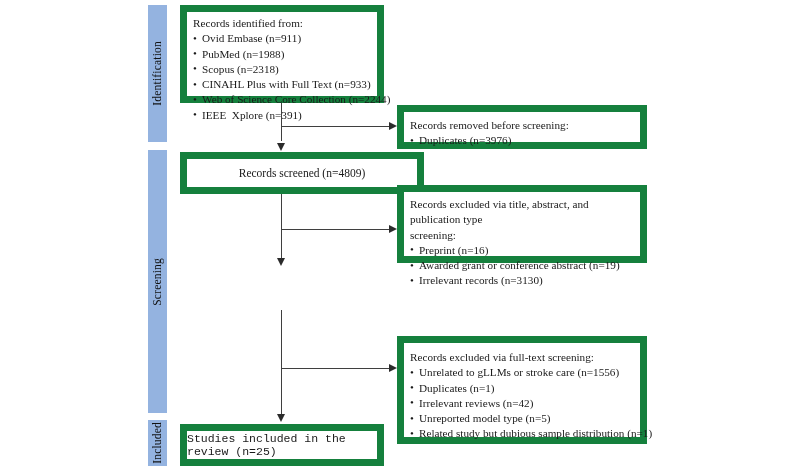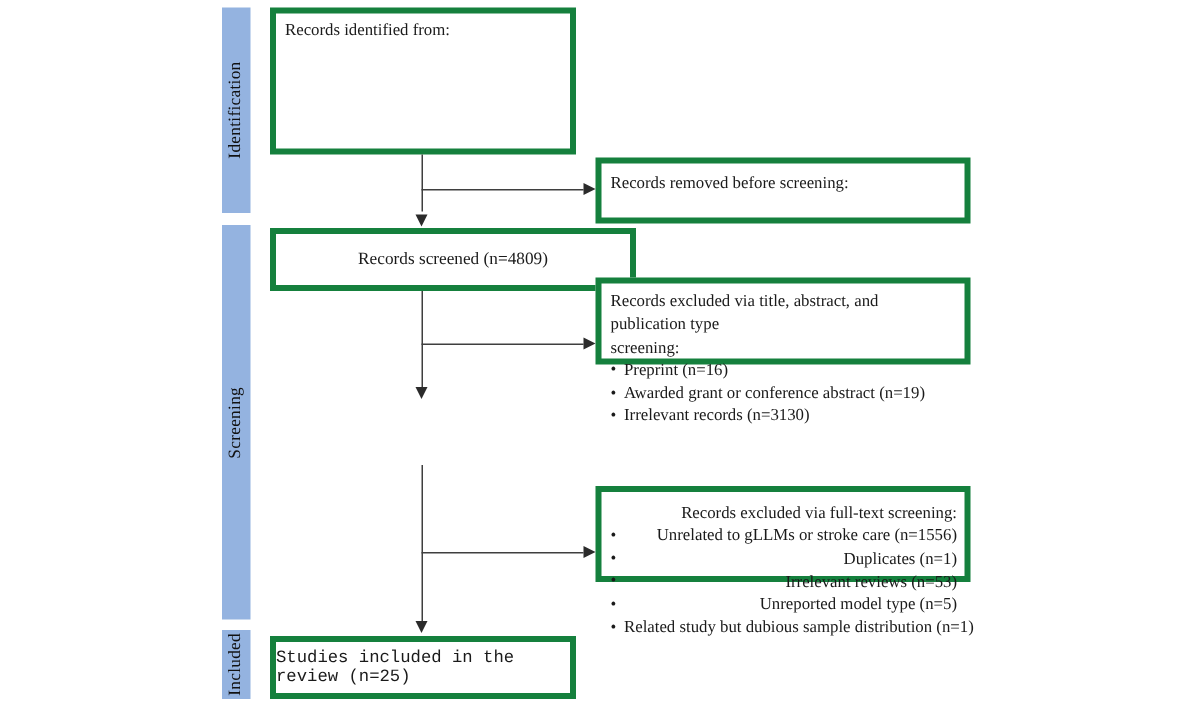--- a/index.html
+++ b/index.html
@@ -33,21 +33,21 @@
     font-size: 11.5px;
     color: #111111;
     letter-spacing: 0.2px;
     white-space: nowrap;
     line-height: 1;
   }
 
   
   .flow-box {
     position: absolute;
-    border: 4px solid #15803d;
+    border: 7px solid #15803d;
     background: #ffffff;
     box-sizing: border-box;
   }
   .box-inner {
     position: absolute;
     left: 6px;
     right: 5px;
     top: 4px;
     font-size: 11.2px;
     line-height: 1.365;
@@ -121,53 +121,64 @@
     <span class="stage-band-label">Screening</span>
   </div>
 
   <div class="stage-band" style="left:148px; top:420px; width:19px; height:46px;">
     <span class="stage-band-label">Included</span>
   </div>
 
   <div class="flow-box" style="left:180px; top:5px; width:204px; height:98px;">
     <div class="box-inner">
       <span class="box-title">Records identified from:</span>
+      <ul class="box-list">
+        <li>Ovid Embase (n=911)</li>
+        <li>PubMed (n=1988)</li>
+        <li>Scopus (n=2318)</li>
+        <li>CINAHL Plus with Full Text (n=933)</li>
+        <li>Web of Science Core Collection (n=2244)</li>
+        <li>IEEE  Xplore (n=391)</li>
+      </ul>
     </div>
   </div>
 
   <div class="flow-box" style="left:397px; top:105px; width:250px; height:44px;">
     <div class="box-inner" style="top:6px;">
       <span class="box-title">Records removed before screening:</span>
+      <ul class="box-list">
+        <li>Duplicates (n=3976)</li>
+      </ul>
     </div>
   </div>
 
   <div class="flow-box" style="left:180px; top:152px; width:244px; height:42px;">
     <div class="box-center">Records screened (n=4809)</div>
   </div>
 
-  <div class="flow-box" style="left:397px; top:185px; width:250px; height:58px;">
+  <div class="flow-box" style="left:397px; top:185px; width:250px; height:78px;">
     <div class="box-inner" style="top:5px;">
       <span class="box-title">Records excluded via title, abstract, and publication type
 screening:</span>
       <ul class="box-list">
         <li>Preprint (n=16)</li>
         <li>Awarded grant or conference abstract (n=19)</li>
         <li>Irrelevant records (n=3130)</li>
       </ul>
     </div>
   </div>
 
 
-  <div class="flow-box" style="left:397px; top:324px; width:250px; height:64px;text-align:right;">
+  <div class="flow-box" style="left:397px; top:336px; width:250px; height:108px;">
     <div class="box-inner" style="top:7px;">
       <span class="box-title">Records excluded via full-text screening:</span>
       <ul class="box-list">
         <li>Unrelated to gLLMs or stroke care (n=1556)</li>
         <li>Duplicates (n=1)</li>
-        <li>Irrelevant reviews (n=53)</li>
+        <li>Irrelevant reviews (n=42)</li>
         <li>Unreported model type (n=5)</li>
         <li>Related study but dubious sample distribution (n=1)</li>
       </ul>
     </div>
   </div>
 
   <div class="flow-box" style="left:180px; top:424px; width:204px; height:42px;font-family:Liberation Mono, monospace;">
     <div class="box-center">Studies included in the review (n=25)</div>
   </div>
 

